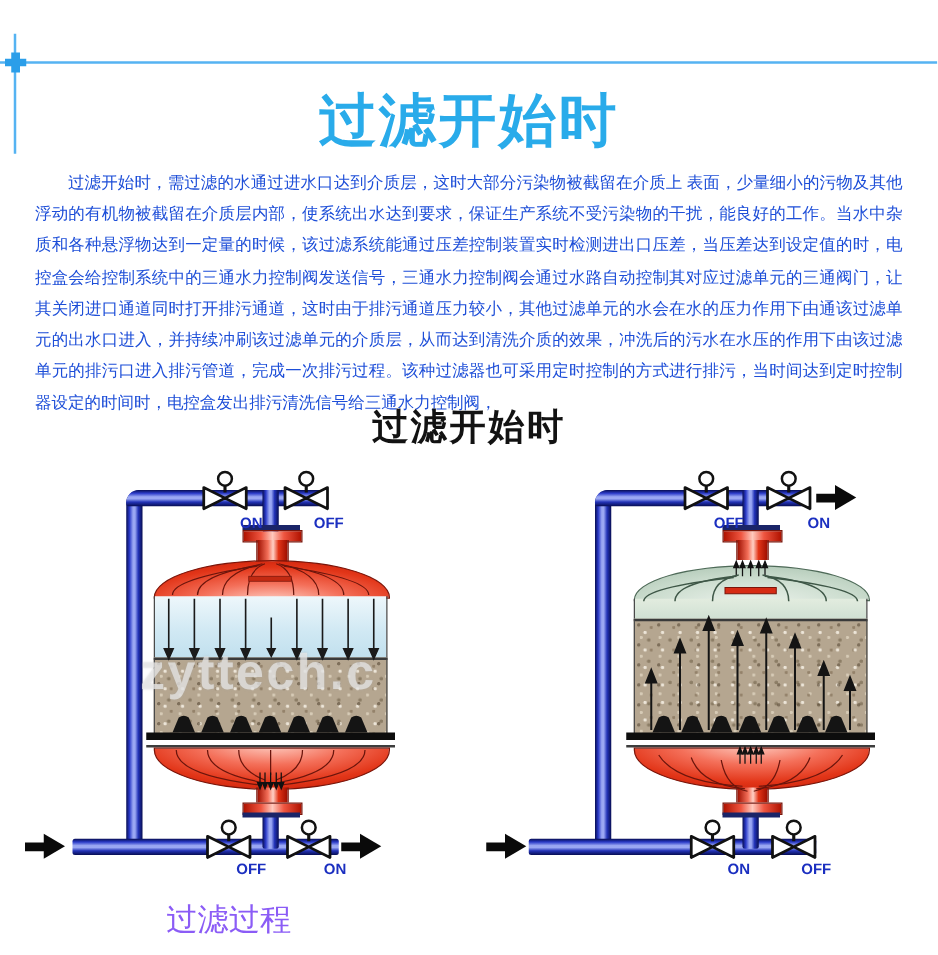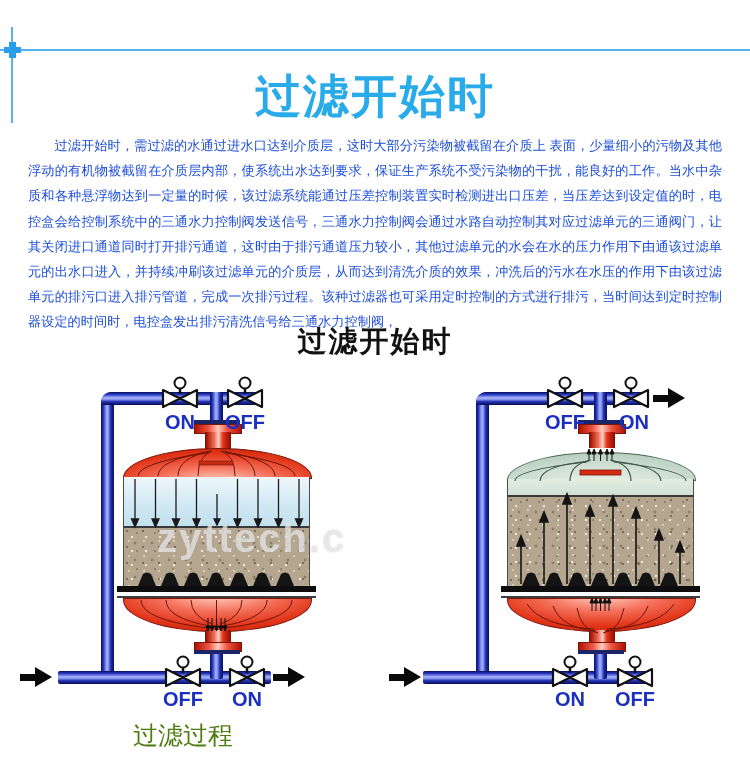--- a/index.html
+++ b/index.html
@@ -19,21 +19,21 @@
             font-size:29px;font-weight:bold;color:#121212;letter-spacing:2px;}
   
   .diag{position:absolute;width:350px;height:390px;}
   #diagL{left:18px;top:375px;} #diagR{left:393px;top:375px;}
   .pipe-h{position:absolute;height:13px;border-radius:2px;
     background:linear-gradient(180deg,#070d52 0%,#2a3ac8 20%,#9aa7f3 42%,#9aa7f3 54%,#2333b8 74%,#070d52 100%);}
   .pipe-v{position:absolute;width:13px;border-radius:2px;
     background:linear-gradient(90deg,#070d52 0%,#2a3ac8 20%,#9aa7f3 42%,#9aa7f3 54%,#2333b8 74%,#070d52 100%);}
   .elbow{border-top-left-radius:10px;}
   .valve{position:absolute;width:40px;height:36px;}
-  .vlabel{position:absolute;font-size:20px;font-weight:bold;color:#1b2fc0;width:60px;text-align:center;}
+  .vlabel{position:absolute;font-size:12px;font-weight:bold;color:#1b2fc0;width:60px;text-align:right;}
   .harrow{position:absolute;width:32px;height:20px;}
   .harrow .shaft{position:absolute;left:0;top:6.5px;width:17px;height:7px;background:#0a0a0a;}
   .harrow .head{position:absolute;left:15px;top:0;width:0;height:0;
     border-left:17px solid #0a0a0a;border-top:10px solid transparent;border-bottom:10px solid transparent;}
   
   .navybar{position:absolute;height:4px;background:#1a2468;}
   .redplate{position:absolute;height:8px;border:1px solid #7a150a;
     background:linear-gradient(90deg,#b01200,#ef5540 30%,#ffc9bd 50%,#ef5540 70%,#b01200);}
   .redneck{position:absolute;width:24px;border:1px solid #7a150a;border-top:none;border-bottom:none;
     background:linear-gradient(90deg,#9d0e00,#f4705a 35%,#ffd0c5 52%,#e23518 70%,#9d0e00);}
@@ -56,23 +56,23 @@
       radial-gradient(circle at 3px 3px, rgba(90,75,55,.6) 1.1px, transparent 1.6px),
       radial-gradient(circle at 8px 9px, rgba(255,250,240,.75) 1.1px, transparent 1.6px),
       radial-gradient(circle at 13px 5px, rgba(120,100,75,.55) 1px, transparent 1.5px),
       radial-gradient(circle at 5px 13px, rgba(232,222,202,.65) 1px, transparent 1.5px),
       radial-gradient(circle at 11px 15px, rgba(100,85,60,.5) 1.2px, transparent 1.7px);
     background-size:16px 16px,14px 14px,18px 18px,15px 15px,17px 17px;}
   .plate{position:absolute;height:6px;background:#0d0d0d;}
   .plategap{position:absolute;height:4px;background:#fff;border-bottom:2px solid #3d3d3d;}
   .tanksvg{position:absolute;z-index:4;}
   .caption{position:absolute;width:200px;text-align:center;font-family:"Liberation Serif","DejaVu Serif",serif;
-           font-size:25px;color:#4d7c0f;}
+           font-size:25px;color:#8b5cf6;}
   .wm{position:absolute;z-index:6;font-size:40px;font-weight:bold;letter-spacing:2px;
-      color:rgba(236,236,236,0.68);text-shadow:0 0 2px rgba(170,170,170,.45);margin-left:45px;}
+      color:rgba(236,236,236,0.68);text-shadow:0 0 2px rgba(170,170,170,.45);}
 </style>
 </head>
 <body>
 
 <div id="page">
   <div class="rule-h"></div>
   <div class="rule-v"></div>
   <div class="plus-h"></div>
   <div class="plus-v"></div>
 

